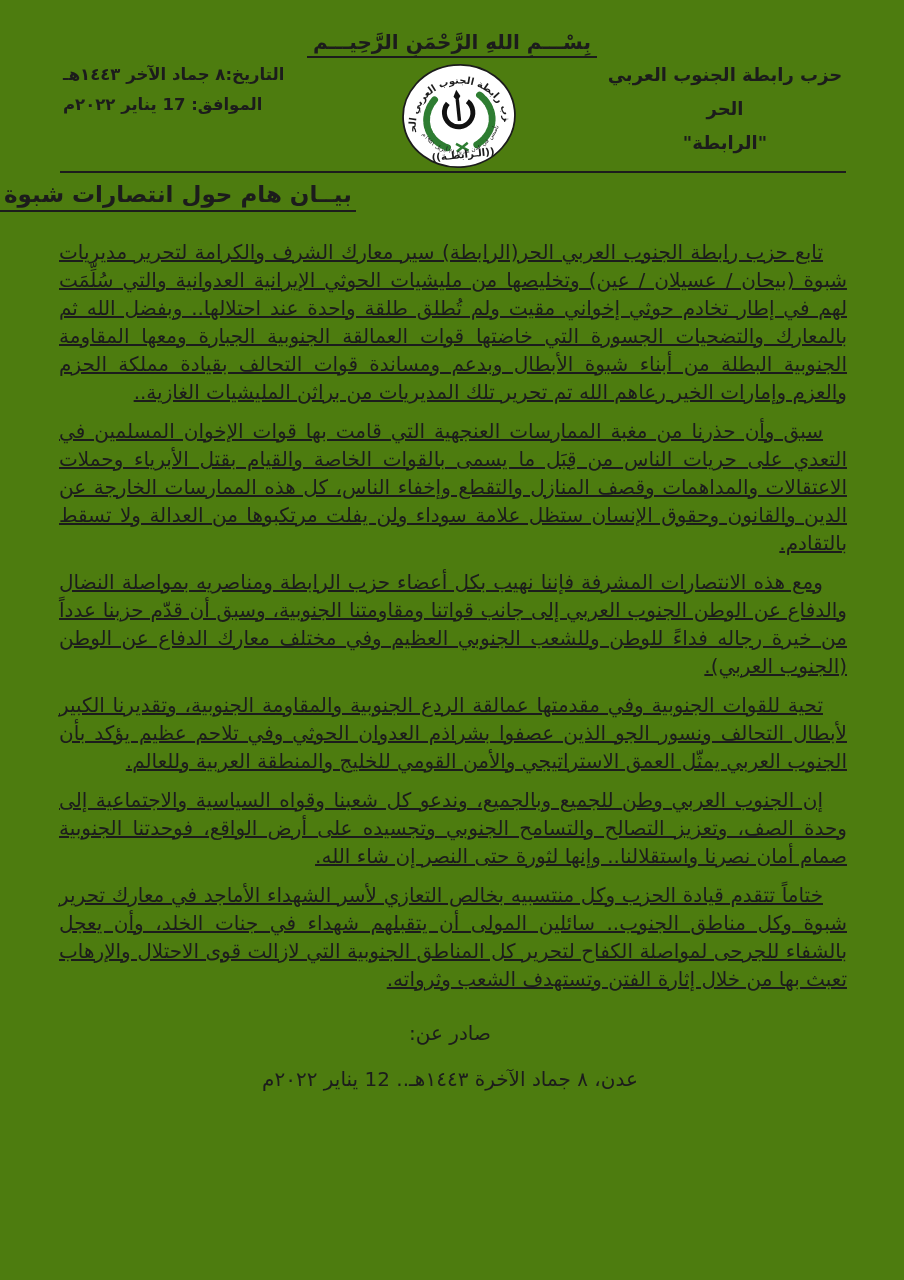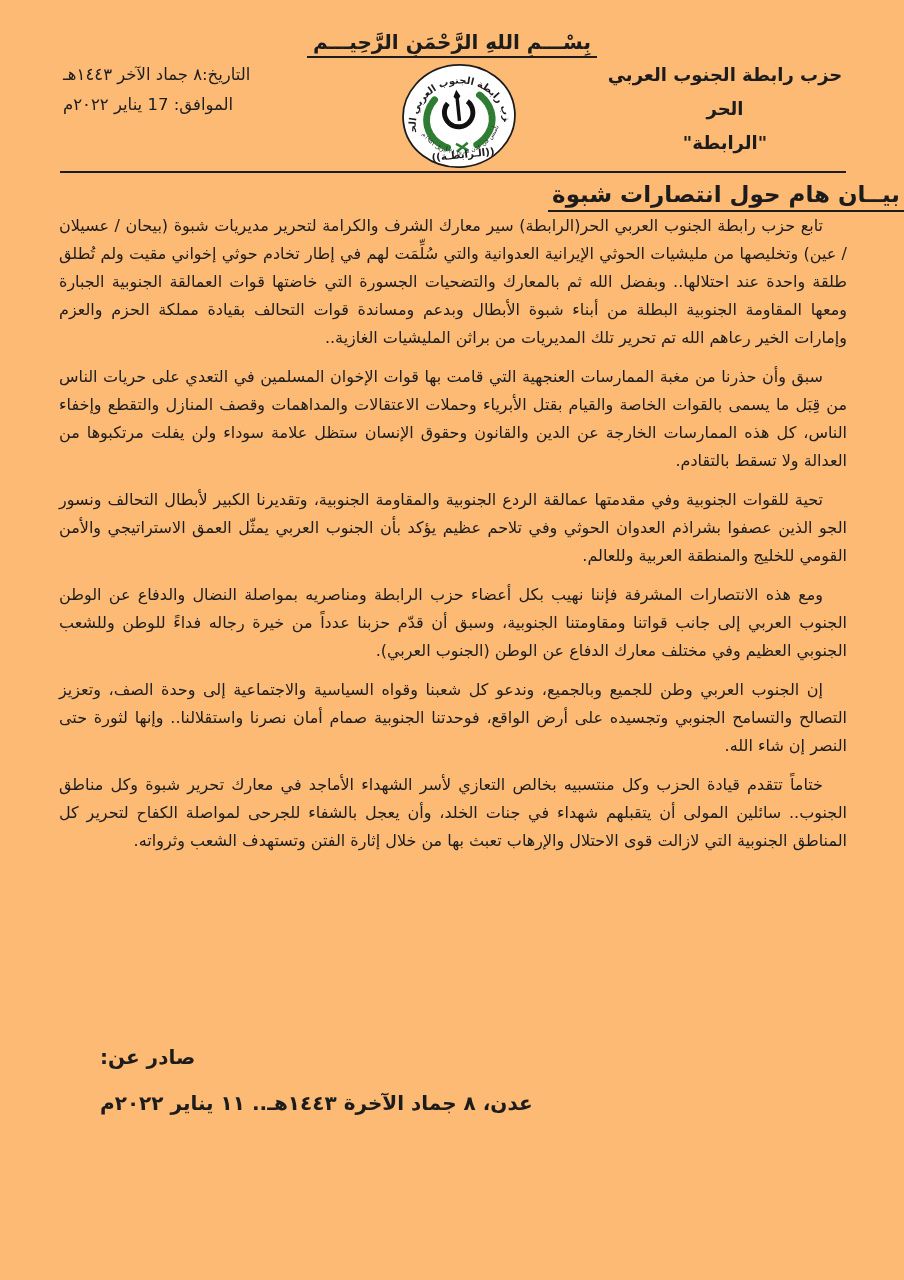--- a/index.html
+++ b/index.html
@@ -1,68 +1,69 @@
 <!DOCTYPE html>
 <html lang="ar"><head>
 <meta charset="utf-8">
 <style>
   html,body{margin:0;padding:0;background:#e8e8e8;}
   .page{
     position:relative;
     width:904px;height:1280px;
     margin:0 auto;
-    background:#fdba74;
+    background:#4d7c0f;
     color:#1c1c1c;
     font-family:"DejaVu Sans", sans-serif;
     overflow:hidden;
   }
   
   .bismillah{
     position:absolute;top:30px;left:0;right:0;
     text-align:center;
     font-size:20px;font-weight:bold;
     direction:rtl;
   }
   .bismillah span{border-bottom:2px solid #1c1c1c;padding:0 6px 2px 6px;}
   .hdr-right{
     position:absolute;top:58px;right:59px;width:240px;
     direction:rtl;text-align:center;
     font-weight:bold;font-size:18px;line-height:34px;
   }
   .hdr-left{
     position:absolute;top:60px;left:63px;width:230px;
     direction:rtl;text-align:left;
-    font-weight:normal;font-size:16.5px;line-height:30px;
+    font-weight:bold;font-size:16.5px;line-height:30px;
   }
   .emblem{position:absolute;top:62px;left:398px;width:122px;height:108px;}
   .separator{
     position:absolute;top:171px;left:60px;width:786px;height:0;
     border-top:2px solid #1c1c1c;
   }
   
-  .title-wrap{position:absolute;top:181px;left:0;right:0;text-align:right;direction:rtl;}
+  .title-wrap{position:absolute;top:181px;left:0;right:0;text-align:left;direction:rtl;}
   .title{
     display:inline-block;
     font-size:23px;font-weight:bold;
     border-bottom:2.5px solid #1c1c1c;
     padding:0 4px 3px 4px;
   }
   
   .body{
-    position:absolute;top:212px;left:59px;width:788px;
+    position:absolute;top:238px;left:59px;width:788px;
     direction:rtl;
-    font-size:16px;line-height:28px;
+    font-size:20px;line-height:28px;
     text-align:justify;
+    text-decoration:underline;
   }
   .body p{margin:0 0 11px 0;text-indent:24px;}
   
   .footer{
-    position:absolute;top:1034px;right:104px;width:700px;
-    direction:rtl;text-align:left;
-    font-weight:bold;font-size:20px;line-height:46px;
+    position:absolute;top:1010px;right:104px;width:700px;
+    direction:rtl;text-align:center;
+    font-weight:normal;font-size:20px;line-height:46px;
   }
   .footer div{white-space:nowrap;}
 </style>
 </head>
 <body>
 
 <div class="page">
 
   <div class="bismillah">
     <span>بِسْـــمِ اللهِ الرَّحْمَنِ الرَّحِيـــم</span>
@@ -107,24 +108,24 @@
 
   <div class="separator"></div>
 
   <div class="title-wrap">
     <span class="title">بيــان هام حول انتصارات شبوة</span>
   </div>
 
   <div class="body">
     <p>تابع حزب رابطة الجنوب العربي الحر(الرابطة) سير معارك الشرف والكرامة لتحرير مديريات شبوة (بيحان / عسيلان / عين) وتخليصها من مليشيات الحوثي الإيرانية العدوانية والتي سُلِّمَت لهم في إطار تخادم حوثي إخواني مقيت ولم تُطلق طلقة واحدة عند احتلالها.. وبفضل الله ثم بالمعارك والتضحيات الجسورة التي خاضتها قوات العمالقة الجنوبية الجبارة ومعها المقاومة الجنوبية البطلة من أبناء شبوة الأبطال وبدعم ومساندة قوات التحالف بقيادة مملكة الحزم والعزم وإمارات الخير رعاهم الله تم تحرير تلك المديريات من براثن المليشيات الغازية..</p>
     <p>سبق وأن حذرنا من مغبة الممارسات العنجهية التي قامت بها قوات الإخوان المسلمين في التعدي على حريات الناس من قِبَل ما يسمى بالقوات الخاصة والقيام بقتل الأبرياء وحملات الاعتقالات والمداهمات وقصف المنازل والتقطع وإخفاء الناس، كل هذه الممارسات الخارجة عن الدين والقانون وحقوق الإنسان ستظل علامة سوداء ولن يفلت مرتكبوها من العدالة ولا تسقط بالتقادم.</p>
+    <p>ومع هذه الانتصارات المشرفة فإننا نهيب بكل أعضاء حزب الرابطة ومناصريه بمواصلة النضال والدفاع عن الوطن الجنوب العربي إلى جانب قواتنا ومقاومتنا الجنوبية، وسبق أن قدّم حزبنا عدداً من خيرة رجاله فداءً للوطن وللشعب الجنوبي العظيم وفي مختلف معارك الدفاع عن الوطن (الجنوب العربي).</p>
     <p>تحية للقوات الجنوبية وفي مقدمتها عمالقة الردع الجنوبية والمقاومة الجنوبية، وتقديرنا الكبير لأبطال التحالف ونسور الجو الذين عصفوا بشراذم العدوان الحوثي وفي تلاحم عظيم يؤكد بأن الجنوب العربي يمثّل العمق الاستراتيجي والأمن القومي للخليج والمنطقة العربية وللعالم.</p>
-    <p>ومع هذه الانتصارات المشرفة فإننا نهيب بكل أعضاء حزب الرابطة ومناصريه بمواصلة النضال والدفاع عن الوطن الجنوب العربي إلى جانب قواتنا ومقاومتنا الجنوبية، وسبق أن قدّم حزبنا عدداً من خيرة رجاله فداءً للوطن وللشعب الجنوبي العظيم وفي مختلف معارك الدفاع عن الوطن (الجنوب العربي).</p>
     <p>إن الجنوب العربي وطن للجميع وبالجميع، وندعو كل شعبنا وقواه السياسية والاجتماعية إلى وحدة الصف، وتعزيز التصالح والتسامح الجنوبي وتجسيده على أرض الواقع، فوحدتنا الجنوبية صمام أمان نصرنا واستقلالنا.. وإنها لثورة حتى النصر إن شاء الله.</p>
     <p>ختاماً تتقدم قيادة الحزب وكل منتسبيه بخالص التعازي لأسر الشهداء الأماجد في معارك تحرير شبوة وكل مناطق الجنوب.. سائلين المولى أن يتقبلهم شهداء في جنات الخلد، وأن يعجل بالشفاء للجرحى لمواصلة الكفاح لتحرير كل المناطق الجنوبية التي لازالت قوى الاحتلال والإرهاب تعبث بها من خلال إثارة الفتن وتستهدف الشعب وثرواته.</p>
   </div>
 
   <div class="footer">
     <div>صادر عن:</div>
-    <div>عدن، ٨ جماد الآخرة ١٤٤٣هـ.. ١١ يناير ٢٠٢٢م</div>
+    <div>عدن، ٨ جماد الآخرة ١٤٤٣هـ.. 12 يناير ٢٠٢٢م</div>
   </div>
 
 </div>
 
 </body></html>

